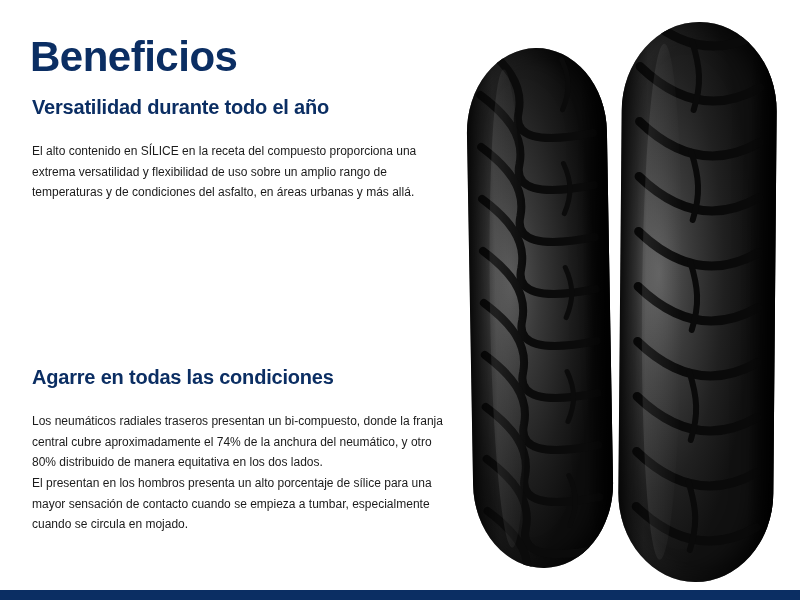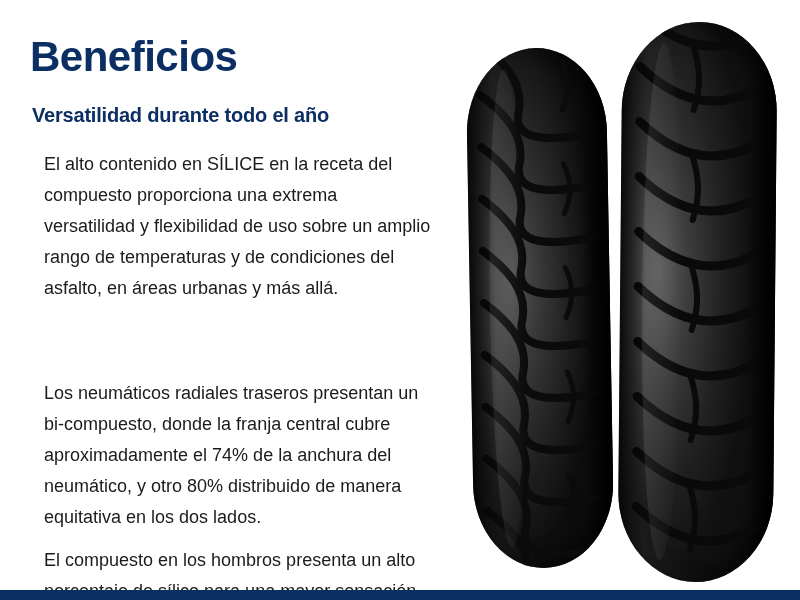--- a/index.html
+++ b/index.html
@@ -50,26 +50,26 @@
     position: absolute;
     left: 32px;
     width: 412px;
   }
   .section-1 { top: 96px; }
   .section-2 { top: 366px; }
   .section-title {
     font-size: 20px;
     font-weight: bold;
     color: #0b2e63;
-    margin: 8px 0 22px 0;
+    margin: 0 0 22px 0;
     letter-spacing: -0.2px;
   }
   .section-body p {
-    margin: 12px;
-    font-size: 18px;
+    margin: 0;
+    font-size: 12px;
     line-height: 1.72;
     color: #1b1b1b;
   }
   .section-body p + p {
     margin-top: 0px;
   }
   
   .tire-art {
     position: absolute;
     right: 0;
@@ -138,23 +138,24 @@
     <h1 class="page-title">Beneficios</h1>
 
     <div class="section section-1">
       <h2 class="section-title">Versatilidad durante todo el año</h2>
       <div class="section-body">
         <p>El alto contenido en SÍLICE en la receta del compuesto proporciona una extrema versatilidad y flexibilidad de uso sobre un amplio rango de temperaturas y de condiciones del asfalto, en áreas urbanas y más allá.</p>
       </div>
     </div>
 
     <div class="section section-2">
+      <h2 class="section-title">Agarre en todas las condiciones</h2>
       <div class="section-body">
         <p>Los neumáticos radiales traseros presentan un bi-compuesto, donde la franja central cubre aproximadamente el 74% de la anchura del neumático, y otro 80% distribuido de manera equitativa en los dos lados.</p>
-        <p>El compuesto en los hombros presenta un alto porcentaje de sílice para una mayor sensación de contacto cuando se empieza a tumbar, especialmente cuando se circula en mojado.</p>
+        <p>El presentan en los hombros presenta un alto porcentaje de sílice para una mayor sensación de contacto cuando se empieza a tumbar, especialmente cuando se circula en mojado.</p>
       </div>
     </div>
 
   </div>
 
   <div class="tire-art">
 
     <div class="tire tire-rear">
       <div class="tread">
         <svg viewBox="0 0 155 560" preserveAspectRatio="none" aria-hidden="true">

